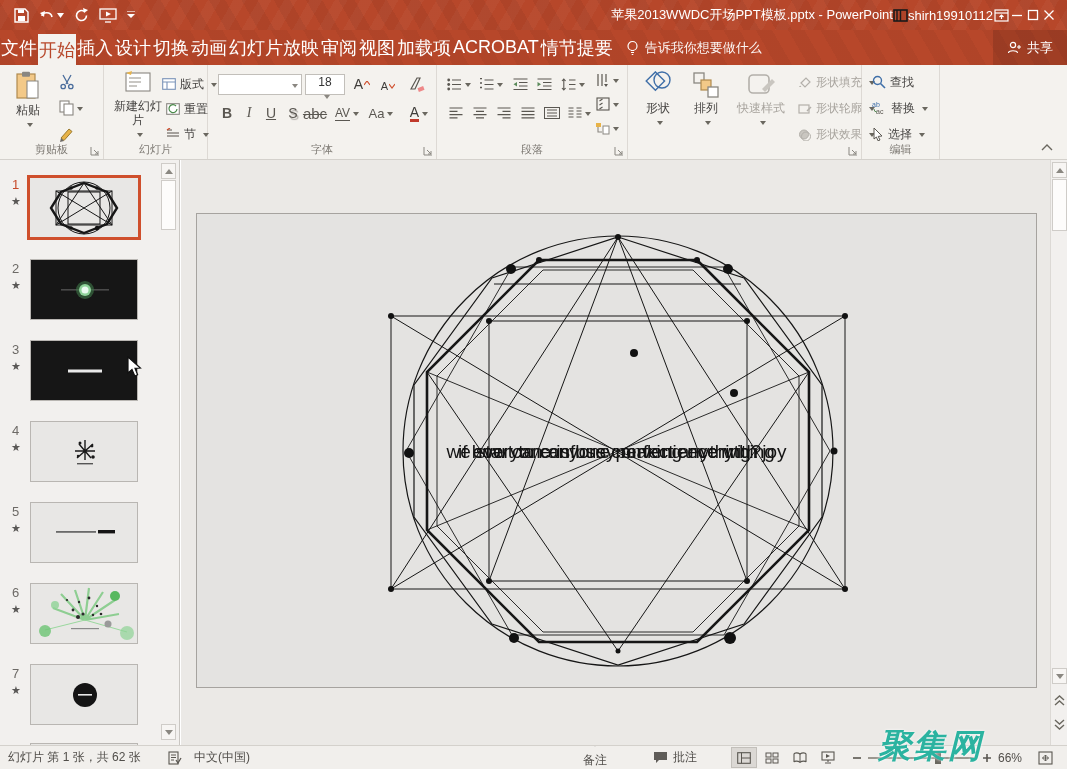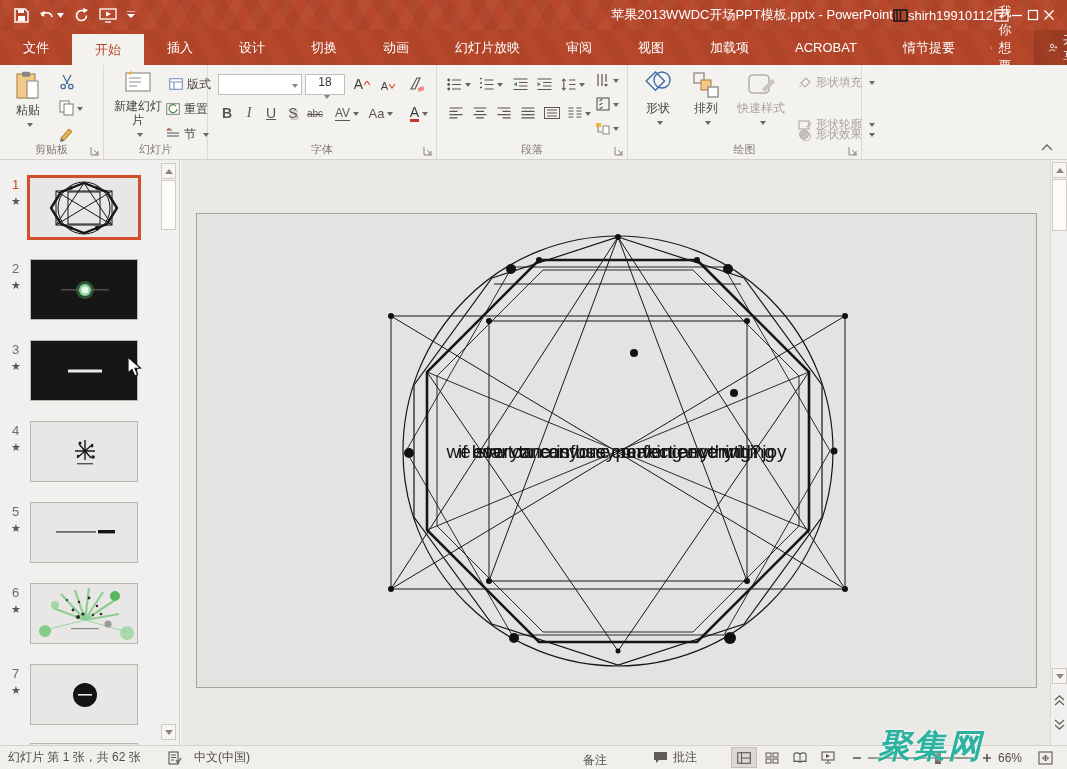--- a/index.html
+++ b/index.html
@@ -16,21 +16,21 @@
   .qat .qbtn { display:flex; align-items:center; gap:2px; cursor:default; }
   .win-title { flex:1; text-align:right; font-size:13px; color:#fff; white-space:nowrap; }
   .title-right { display:flex; align-items:center; padding-right:10px; }
   .title-right .uname { font-size:13px; }
   .wctl { width:16px; height:16px; display:flex; align-items:center; justify-content:center; }
 
   
   .tabrow { position:absolute; left:0; top:30px; width:100%; height:35px; background:#b7472a;
     background-image:repeating-linear-gradient(60deg, rgba(0,0,0,.04) 0 14px, rgba(0,0,0,0) 14px 28px);
     display:flex; align-items:stretch; color:#fff; }
-  .tab { padding:0 23px; font-size:13px; display:flex; align-items:center; white-space:nowrap; }
+  .tab { padding:0 1px; font-size:18px; display:flex; align-items:center; white-space:nowrap; }
   .tab.selected { background:#f4f2ee; color:#b7472a; margin-top:4px; }
   .tellme { display:flex; align-items:center; gap:6px; padding:0 12px; font-size:13px; color:rgba(255,255,255,.95); }
   .share { margin-left:auto; display:flex; align-items:center; gap:6px; padding:0 14px; background:rgba(0,0,0,.12); font-size:13px; }
 
   
   .ribbon { position:absolute; left:0; top:65px; width:100%; height:95px; background:#f4f2ee; border-bottom:1px solid #d4d1cc; }
   .rgroup { position:absolute; top:0; height:94px; border-right:1px solid #ddd9d4; }
   .gcap { position:absolute; bottom:2px; left:0; right:0; text-align:center; font-size:11px; color:#7e7a74; }
   .launcher { position:absolute; bottom:3px; right:3px; width:10px; height:10px; }
   .bigbtn { position:absolute; top:6px; width:44px; display:flex; flex-direction:column; align-items:center; gap:3px; font-size:12px; color:#464442; text-align:center; line-height:1.15; }
@@ -227,21 +227,21 @@
 
     <div class="rgroup" style="left:104px;width:104px;">
       <div class="bigbtn dd" style="left:8px;width:52px;">
         <svg class="ic" width="30" height="26" viewBox="0 0 30 26">
             <rect x="3" y="2" width="24" height="18" fill="#fff" stroke="#8a8781" stroke-width="1.1"></rect>
             <path d="M6 7 h12 M6 11 h12 M6 15 h8" stroke="#b8b5b0" stroke-width="1.3"></path>
             <path d="M3 2 l6-2 -1 4 z" fill="#e8b348"></path>
           </svg>
         <span>新建幻灯片</span>
       </div>
-      <span class="smallbtn dd" style="left:65px;top:8px;">
+      <span class="smallbtn dd" style="left:58px;top:8px;">
         <svg class="ic" width="14" height="12" viewBox="0 0 14 12">
             <rect x="0.7" y="0.7" width="12.6" height="10.6" fill="#fff" stroke="#7a93b8" stroke-width="1.1"></rect>
             <path d="M0.7 4 h12.6 M5 4 v7" stroke="#7a93b8" stroke-width="1.1"></path>
           </svg>
         <span>版式</span>
       </span>
       <span class="smallbtn" style="left:62px;top:33px;">
         <svg class="ic" width="14" height="12" viewBox="0 0 14 12">
             <rect x="0.7" y="0.7" width="12.6" height="10.6" fill="#fff" stroke="#8a8781" stroke-width="1.1"></rect>
             <path d="M10 3 a4 4 0 1 0 1 3" fill="none" stroke="#4a8a4a" stroke-width="1.2"></path>
@@ -291,21 +291,21 @@
         </span>
       <span class="icbtn fletter" style="left:30px;top:37px;font-style:italic;font-family:'Liberation Serif',serif;">
           <span>I</span>
         </span>
       <span class="icbtn fletter" style="left:52px;top:37px;text-decoration:underline;">
           <span>U</span>
         </span>
       <span class="icbtn fletter" style="left:74px;top:37px;text-shadow:1.5px 1.5px 1px #b0ada8;">
           <span>S</span>
         </span>
-      <span class="icbtn" style="left:96px;top:37px;text-decoration:line-through;font-size:10px;">
+      <span class="icbtn" style="left:96px;top:37px;text-decoration:line-through;font-size:15px;">
           <span>abc</span>
         </span>
       <span class="icbtn dd" style="left:124px;top:37px;width:30px;font-size:12px;">
           <span style="border-bottom:1px solid #5a5751;">AV</span>
         </span>
       <span class="icbtn dd" style="left:158px;top:37px;width:30px;font-size:13px;">
           <span>Aa</span>
         </span>
       <span class="icbtn dd" style="left:196px;top:37px;width:30px;font-size:14px;color:#3f3d3a;">
           <span style="border-bottom:3px solid #c0392b;line-height:1;">A</span>
@@ -432,42 +432,65 @@
           </svg>
         <span>快速样式</span>
       </div>
       <span class="smallbtn dd disabled" style="left:170px;top:6px;font-size:11.5px;">
         <svg class="ic" width="14" height="13" viewBox="0 0 14 13">
             <path d="M3 7 L8 2 l4 4 -5 5 z" fill="none" stroke="#b3b0aa" stroke-width="1.2"></path>
             <path d="M1 11 q1-2 2-1 q1 1 -2 1z" fill="#b3b0aa"></path>
           </svg>
         <span>形状填充</span>
       </span>
-      <span class="smallbtn dd disabled" style="left:170px;top:32px;font-size:11.5px;margin-top:16px;">
+      <span class="smallbtn dd disabled" style="left:170px;top:32px;font-size:11.5px;">
         <svg class="ic" width="14" height="13" viewBox="0 0 14 13">
             <rect x="1" y="3" width="10" height="8" fill="none" stroke="#b3b0aa" stroke-width="1.2"></rect>
             <path d="M9 9 L13 5" stroke="#b3b0aa" stroke-width="1.4"></path>
           </svg>
         <span>形状轮廓</span>
       </span>
       <span class="smallbtn dd disabled" style="left:170px;top:58px;font-size:11.5px;">
         <svg class="ic" width="14" height="13" viewBox="0 0 14 13">
             <circle cx="6" cy="6.5" r="4.5" fill="#c9c6c0" stroke="#b3b0aa"></circle>
             <circle cx="8" cy="8.5" r="4.5" fill="none" stroke="#b3b0aa" stroke-width="1"></circle>
           </svg>
         <span>形状效果</span>
       </span>
-      <span class="gcap">绘图</span>
       <span class="launcher">
         <svg class="ic" width="10" height="10" viewBox="0 0 10 10">
             <path d="M1 1 v8 h8 M4 4 l4 4 M8 5 v3 h-3" fill="none" stroke="#8a8781" stroke-width="1"></path>
           </svg>
       </span>
     </div>
 
+    <div class="rgroup" style="left:862px;width:78px;">
+      <span class="smallbtn" style="left:10px;top:6px;">
+        <svg class="ic" width="14" height="14" viewBox="0 0 14 14">
+            <circle cx="5.5" cy="5.5" r="4" fill="none" stroke="#3f6fa8" stroke-width="1.4"></circle>
+            <path d="M8.5 8.5 L13 13" stroke="#3f6fa8" stroke-width="1.6"></path>
+          </svg>
+        <span>查找</span>
+      </span>
+      <span class="smallbtn dd" style="left:10px;top:32px;">
+        <svg class="ic" width="15" height="14" viewBox="0 0 15 14">
+            <text x="0" y="6" font-size="7" fill="#3f6fa8">ab</text>
+            <text x="4" y="13" font-size="7" fill="#5a5751">ac</text>
+            <path d="M2 8 q0 3 3 3" fill="none" stroke="#5a8a5a" stroke-width="1"></path>
+          </svg>
+        <span>替换</span>
+      </span>
+      <span class="smallbtn dd" style="left:10px;top:58px;">
+        <svg class="ic" width="12" height="14" viewBox="0 0 12 14">
+            <path d="M2 1 L10 9 L6.2 9.4 L8 13 L6 13.8 L4.4 10 L2 12 z" fill="#fff" stroke="#5a5751" stroke-width="1"></path>
+          </svg>
+        <span>选择</span>
+      </span>
+      <span class="gcap">编辑</span>
+    </div>
 
     <span class="collapse-btn">
       <svg class="ic" width="12" height="8" viewBox="0 0 12 8">
           <path d="M1 7 L6 2 L11 7" fill="none" stroke="#6a675f" stroke-width="1.4"></path>
         </svg>
     </span>
   </div>
 
   <div class="main">
 

